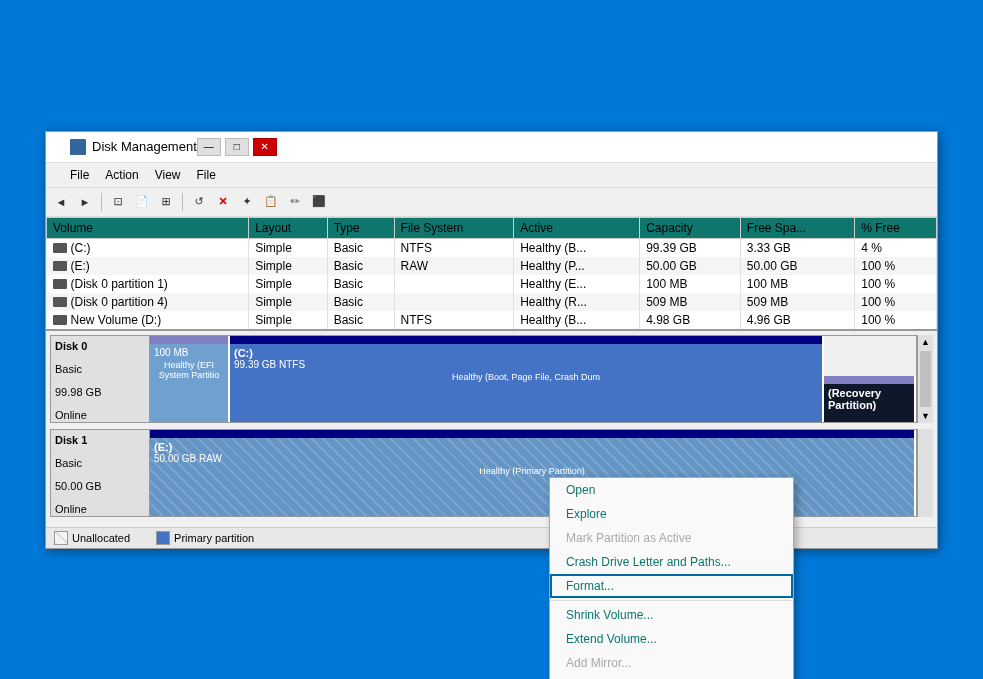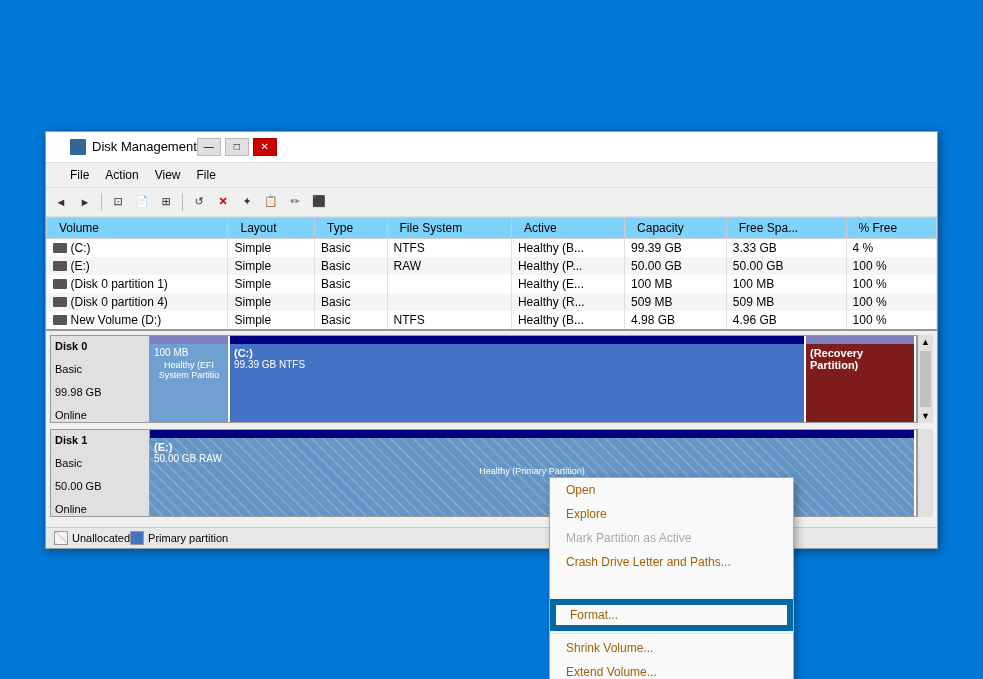--- a/index.html
+++ b/index.html
@@ -94,23 +94,23 @@
     .table-container {
       border-bottom: 2px solid #999;
       overflow: auto;
     }
     table {
       width: 100%;
       border-collapse: collapse;
       font-size: 12px;
     }
     thead tr th {
-      background: #7dd3fc;
+      background: #0f766e;
       border: 1px solid #ccc;
-      padding: 3px 12px;
+      padding: 3px 6px;
       text-align: left;
       font-weight: normal;
       white-space: nowrap;
       margin-left: 44px;
     }
     tbody tr td {
       border-right: 1px solid #e0e0e0;
       padding: 2px 6px;
       white-space: nowrap;
     }
@@ -171,24 +171,25 @@
       color: #fff;
       width: 80px;
       flex-shrink: 0;
     }
     .part-c {
       background: #4472c4;
       color: #fff;
       flex: 1;
     }
     .part-recovery {
-      background: #7f1d1d;
+      background: #0f172a;
       color: #fff;
-      width: 110px;
+      width: 92px;
       flex-shrink: 0;
+      margin-top: 40px;
     }
     .part-e {
       background: #6495c4;
       color: #fff;
       flex: 1;
       background-image: repeating-linear-gradient(
         45deg,
         rgba(255,255,255,0.15) 0px,
         rgba(255,255,255,0.15) 2px,
         transparent 2px,
@@ -202,21 +203,21 @@
     }
     .partition-header.light { background: #8080c0; }
     .partition .part-label { font-weight: bold; font-size: 11px; }
     .partition .part-size { font-size: 10px; }
     .partition .part-desc { font-size: 9px; margin-top: 2px; text-align: center; }
     .status-bar {
       background: #e8e8e8;
       border-top: 1px solid #ccc;
       padding: 3px 8px;
       display: flex;
-      gap: 0;
+      gap: 26px;
       font-size: 11px;
     }
     .legend-item {
       display: flex;
       align-items: center;
       gap: 4px;
     }
     .legend-box {
       width: 14px;
       height: 14px;
@@ -233,27 +234,26 @@
       width: 245px;
       background: #f9f9f9;
       border: 1px solid #aaa;
       box-shadow: 3px 3px 8px rgba(0,0,0,0.3);
       z-index: 100;
     }
     .ctx-item {
       padding: 5px 16px;
       cursor: pointer;
       font-size: 12px;
-      color: #a16207;
+      color: #0f766e;
     }
     .ctx-item.disabled { color: #aaa; cursor: default; }
     .ctx-item.highlighted {
-      border: 6px solid #0369a1;
+      border: 2px solid #0369a1;
       padding: 3px 14px;
-      margin-top: 25px;
     }
     .ctx-separator {
       height: 1px;
       background: #ddd;
       margin: 2px 0;
     }
   </style>
 </head>
 <body>
 
@@ -376,20 +376,21 @@
         <div class="disk-partitions">
           <div class="partition part-efi">
             <div class="partition-header light"></div>
             <span class="part-size">100 MB</span>
             <span class="part-desc">Healthy (EFI System Partitio</span>
           </div>
           <div class="partition part-c">
             <div class="partition-header"></div>
             <span class="part-label">(C:)</span>
             <span class="part-size">99.39 GB NTFS</span>
+            <span class="part-desc">Healthy (Boot, Page File, Crash Dum</span>
           </div>
           <div class="partition part-recovery">
             <div class="partition-header light"></div>
             <span class="part-label">(Recovery Partition)</span>
           </div>
         </div>
         <div style="width:16px; background:#e0e0e0; border-left:1px solid #999; display:flex; flex-direction:column;">
           <div style="padding:2px; text-align:center; font-size:9px; cursor:pointer;">▲</div>
           <div style="flex:1; background:#c0c0c0; margin:2px;"></div>
           <div style="padding:2px; text-align:center; font-size:9px; cursor:pointer;">▼</div>
@@ -430,15 +431,16 @@
 
   <div class="context-menu" id="ctx-menu">
       <div class="ctx-item">Open</div>
       <div class="ctx-item">Explore</div>
       <div class="ctx-item disabled">Mark Partition as Active</div>
       <div class="ctx-item">Crash Drive Letter and Paths...</div>
       <div class="ctx-item highlighted">Format...</div>
       <div class="ctx-separator"></div>
       <div class="ctx-item">Shrink Volume...</div>
       <div class="ctx-item">Extend Volume...</div>
+      <div class="ctx-item disabled">Add Mirror...</div>
       <div class="ctx-item">Delete Volume...</div>
     </div>
 </div>
 
 </body></html>

